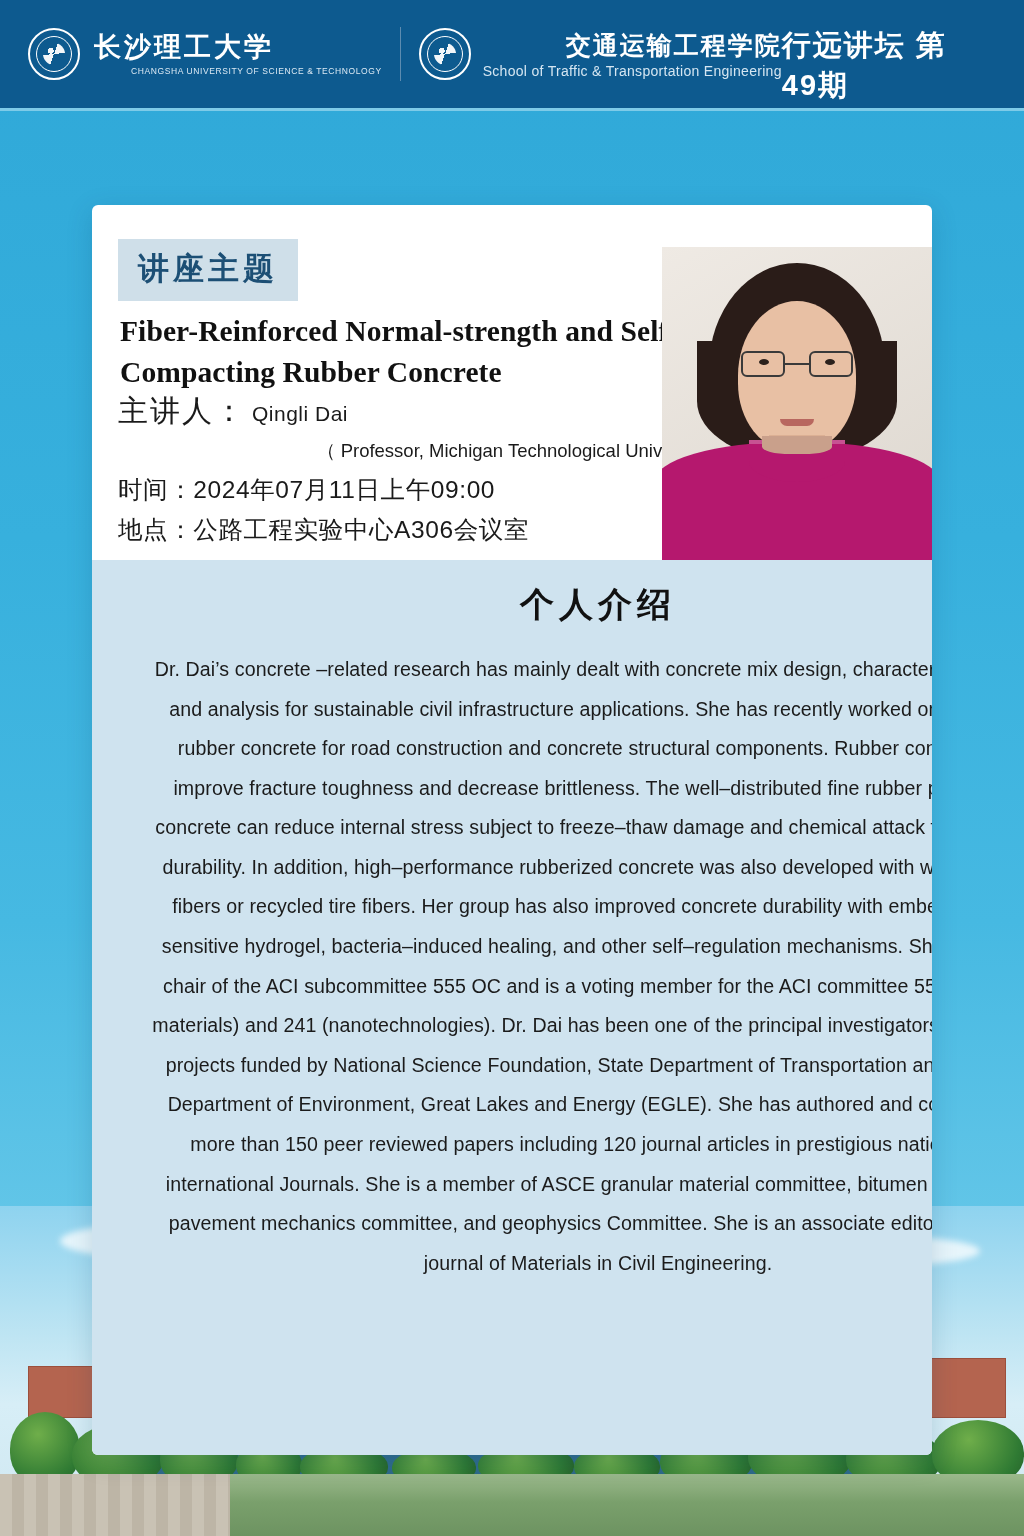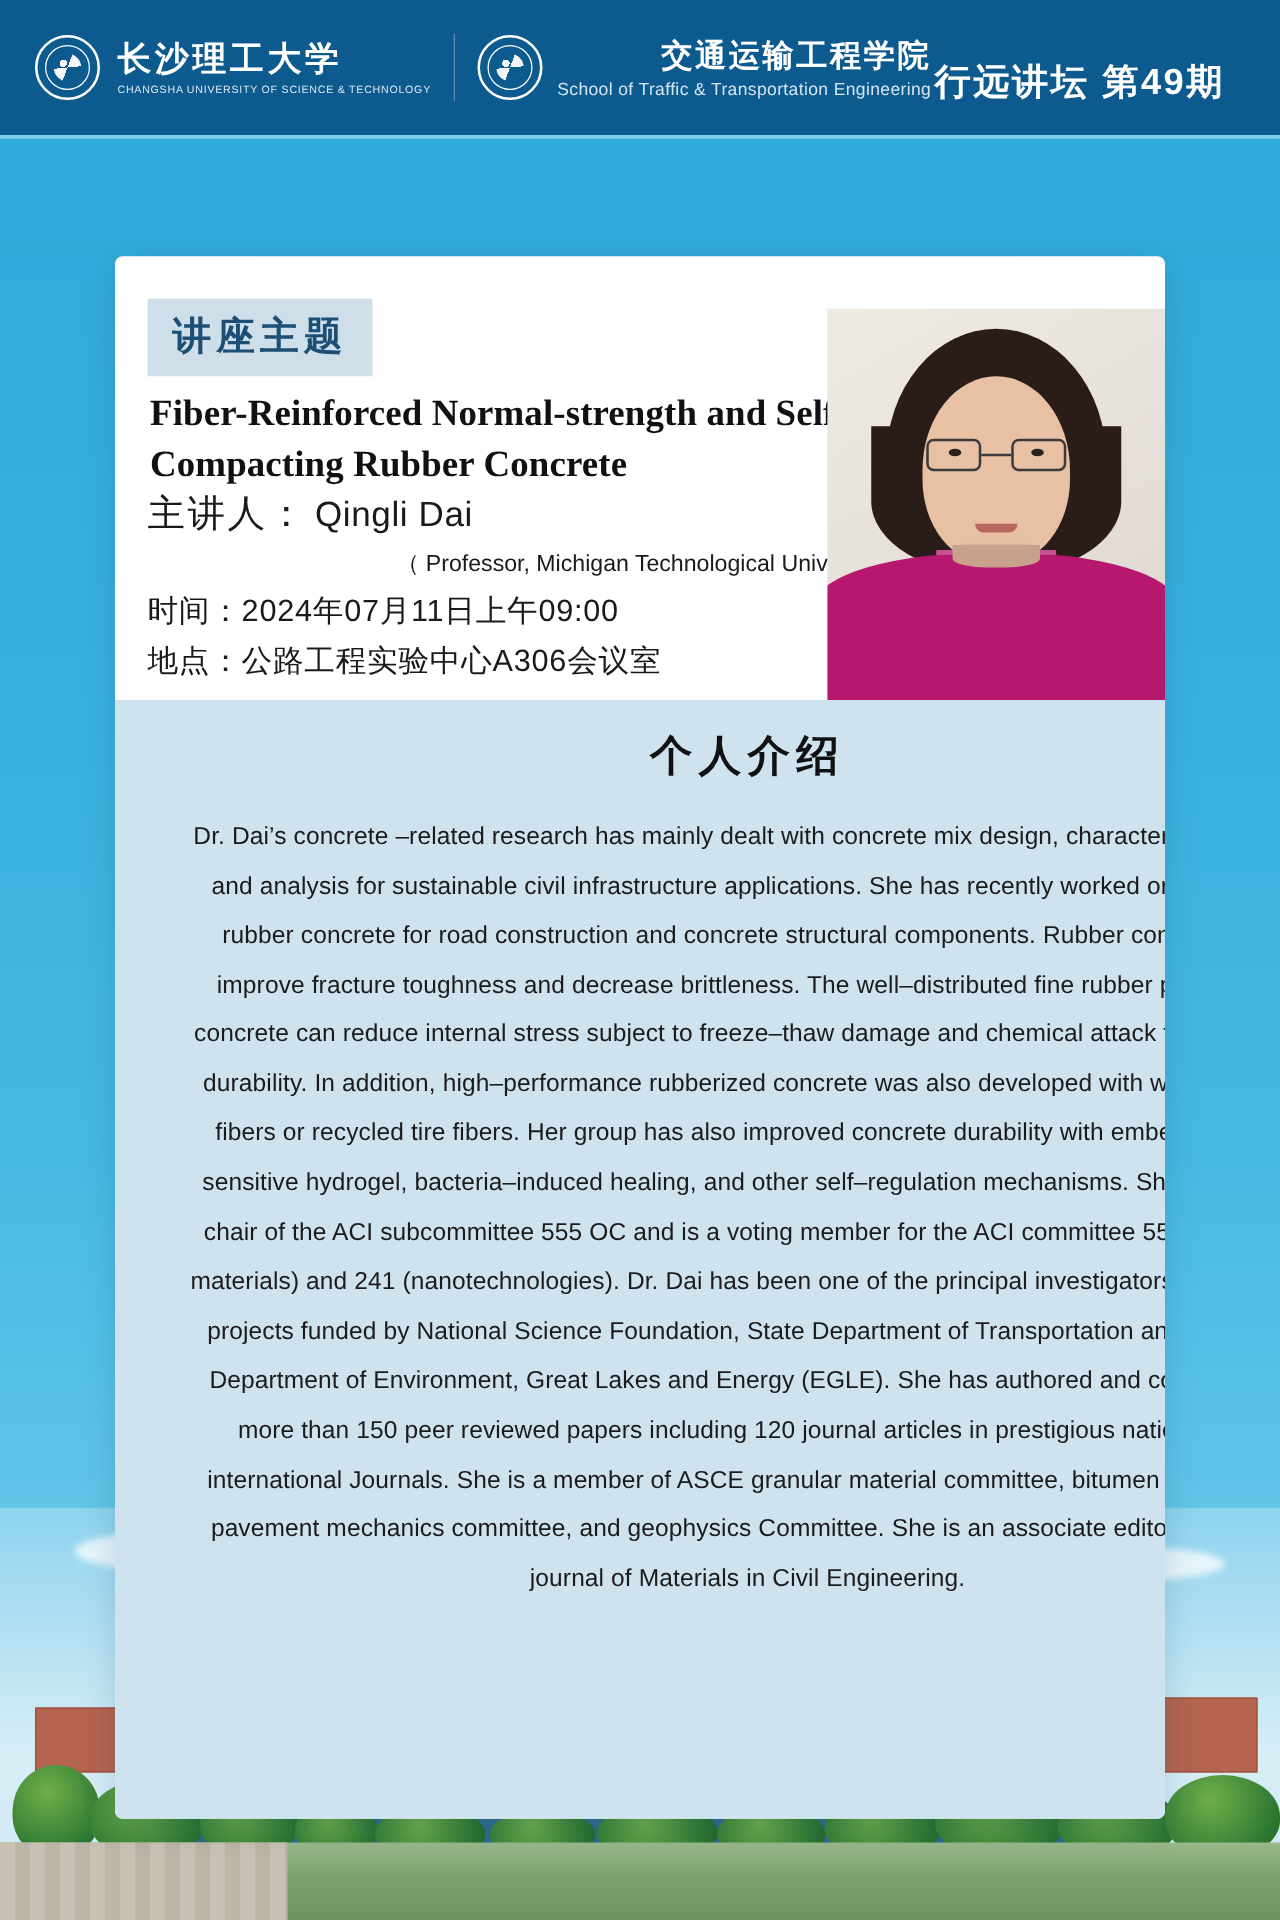--- a/index.html
+++ b/index.html
@@ -47,20 +47,21 @@
     opacity:.95;
   }
   .cn-name { display:flex; flex-direction:column; justify-content:center; }
   .cn-name .cn {
     color:#ffffff; font-family:"Liberation Serif", serif;
     font-size:27px; font-weight:bold; letter-spacing:3px; line-height:1.15;
   }
   .cn-name .en {
     color:#dbe9f4; font-size:8.5px; letter-spacing:.6px; margin-top:2px;
     white-space:nowrap;
+    margin-left:37px;
   }
   .divider-v {
     width:1px; height:54px; background:#5d8cb0; margin:0 18px;
   }
   .school-group { display:flex; align-items:center; gap:12px; }
   .school-text { display:flex; flex-direction:column;align-items:flex-end; }
   .school-text .cn {
     color:#ffffff; font-size:25px; font-weight:bold; letter-spacing:2px; line-height:1.2;
     font-family:"Liberation Sans", sans-serif;
   }
@@ -158,21 +159,21 @@
     font-family:"Liberation Serif", serif;
     font-size:29.5px; font-weight:bold; color:#111111;
     line-height:1.38; letter-spacing:.1px;
   }
   .speaker-line {
     position:absolute; left:26px; top:186px;
     font-size:30px; color:#1a1a1a; letter-spacing:1px;
     display:flex; align-items:baseline; gap:6px;
   }
   .speaker-line .label { letter-spacing:2px; }
-  .speaker-line .name { font-size:28px; letter-spacing:.5px; }
+  .speaker-line .name { font-size:21px; letter-spacing:.5px; }
   .affil {
     position:absolute; left:225px; top:233px;
     font-size:18.5px; color:#1a1a1a;
   }
   .meta {
     position:absolute; left:26px; top:265px;
     font-size:24.5px; color:#1a1a1a; line-height:1.65; letter-spacing:.6px;
   }
 
   

